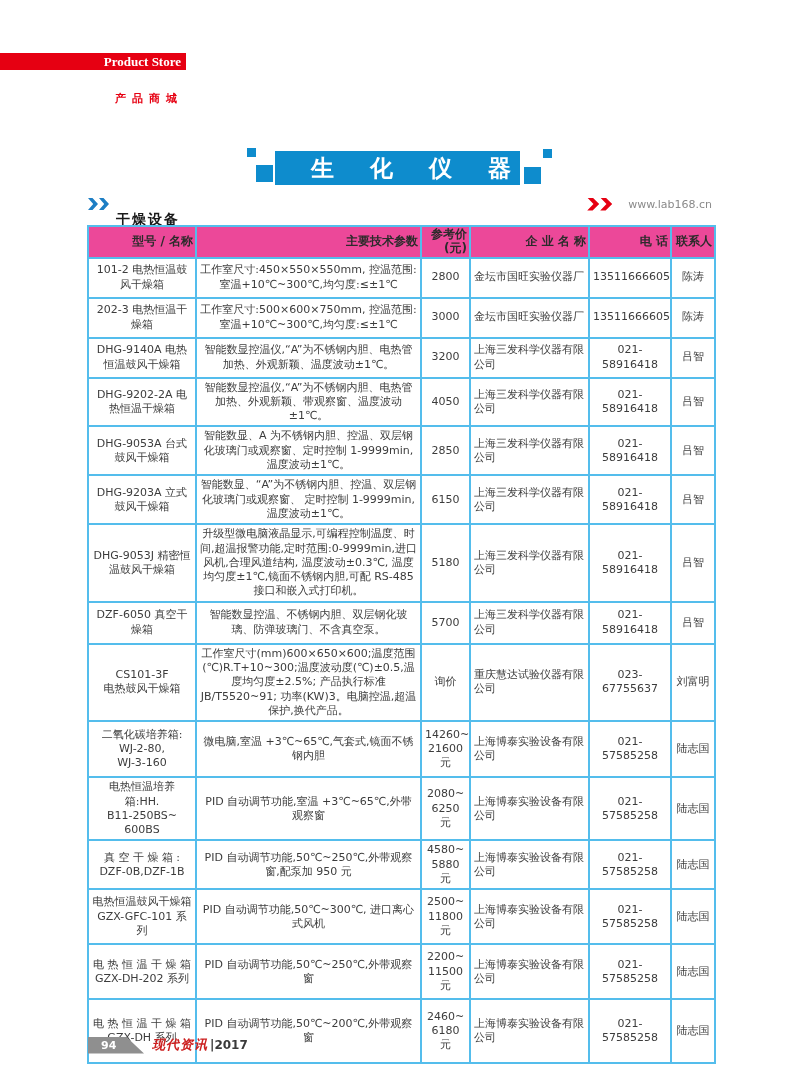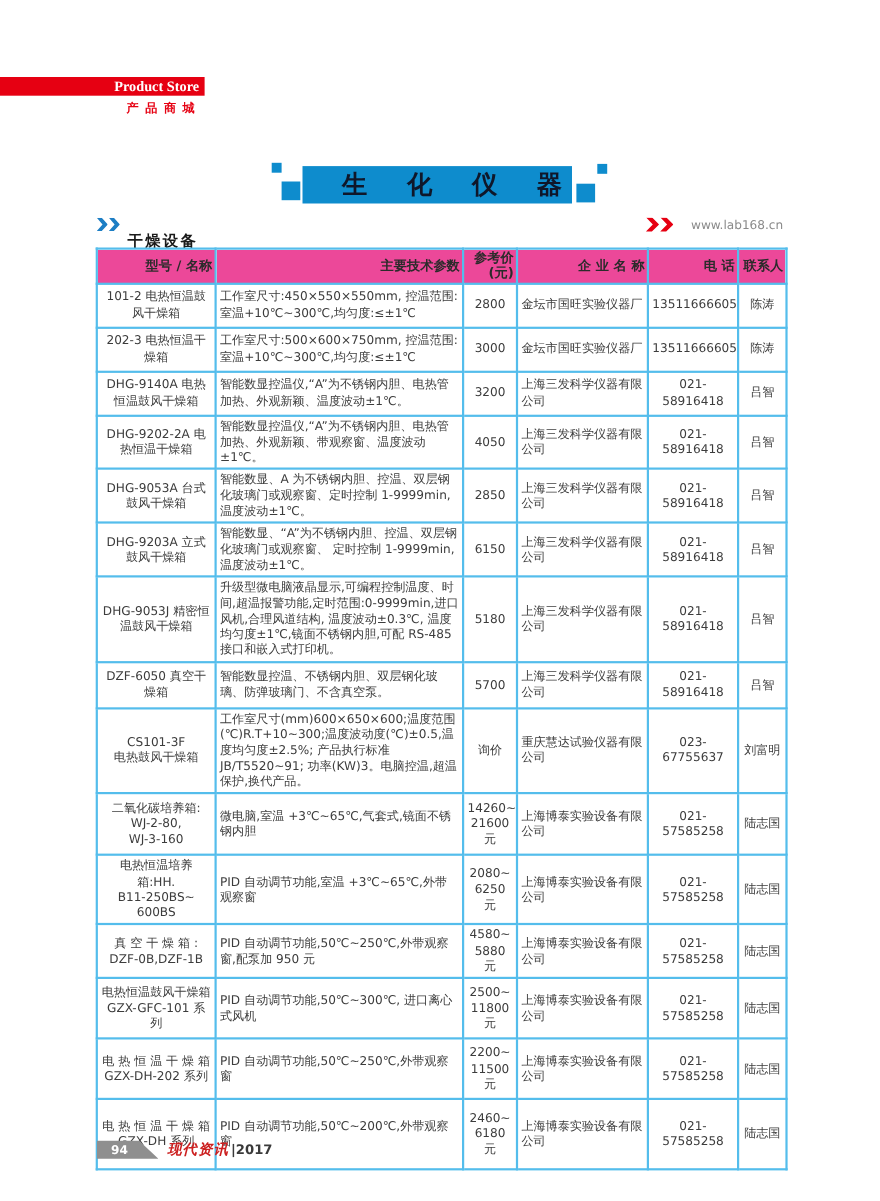--- a/index.html
+++ b/index.html
@@ -1,35 +1,35 @@
 <!DOCTYPE html>
 <html><head>
 <meta charset="utf-8">
 <style>
   html,body{margin:0;padding:0;background:#ffffff;}
   body{width:800px;height:1092px;position:relative;overflow:hidden;
        font-family:"DejaVu Sans","Liberation Sans",sans-serif;}
   .page{position:absolute;inset:0;background:#fff;}
 
   
-  .red-banner{position:absolute;top:70px;left:0;width:186px;height:17px;background:#e60012;}
+  .red-banner{position:absolute;top:53px;left:0;width:186px;height:17px;background:#e60012;}
   .red-banner .en{display:block;height:17px;line-height:17px;text-align:right;padding-right:5px;
       color:#fff;font-family:"Liberation Serif","DejaVu Serif",serif;font-weight:bold;font-size:13px;}
   .cn-label{position:absolute;top:91px;left:0;width:183px;text-align:right;color:#e60012;
       font-size:11px;font-weight:bold;letter-spacing:6px;}
 
   
   .banner-wrap{position:absolute;top:145px;left:243px;width:312px;height:48px;}
   .sq{position:absolute;background:#0e8ccd;}
   .sq-sl{left:4px;top:3px;width:9px;height:9px;}
   .sq-ml{left:13px;top:20px;width:17px;height:17px;}
   .sq-mr{left:281px;top:22px;width:17px;height:17px;}
   .sq-sr{left:300px;top:4px;width:9px;height:9px;}
   .banner-bar{position:absolute;left:32px;top:6px;width:245px;height:34px;background:#0e8ccd;
-      color:#0f172a;font-weight:bold;font-size:23px;line-height:34px;text-align:center;
+      color:#ffffff;font-weight:bold;font-size:23px;line-height:34px;text-align:center;
       letter-spacing:36px;text-indent:36px;white-space:nowrap;}
 
   
   .section-row{position:absolute;top:194px;left:88px;width:624px;height:20px;
       display:flex;justify-content:space-between;align-items:center;}
   .sec-left,.sec-right{display:flex;align-items:center;}
   .chev{display:inline-block;width:10px;height:12px;margin-right:1px;
       clip-path:polygon(0 0,45% 0,100% 50%,45% 100%,0 100%,52% 50%);}
   .chev.blue{background:#1d7ec4;}
   .chev.red{background:#e60012;width:12px;height:13px;}
@@ -38,21 +38,21 @@
 
   
   table.prod{position:absolute;top:225px;left:87px;width:627px;border-collapse:collapse;table-layout:fixed;}
   table.prod th,table.prod td{border:2px solid #54bdec;overflow:hidden;}
   table.prod th{background:#ec4899;color:#2b2b2b;font-size:12px;font-weight:bold;
       text-align:right;vertical-align:middle;padding:1px 2px;line-height:1.15;}
   th.h-price{white-space:pre-line;}
   table.prod td{background:#fff;color:#3c3c3c;font-size:11px;line-height:1.3;
       padding:2px 3px;vertical-align:middle;}
   td.c-model{text-align:center;white-space:pre-line;}
-  td.c-params{text-align:left;}
+  td.c-params{text-align:center;}
   td.c-price{text-align:center;white-space:pre-line;}
   td.c-company{text-align:left;}
   td.c-phone{text-align:center;letter-spacing:0;}
   td.c-contact{text-align:center;}
 
   
   .footer{position:absolute;top:1036px;left:88px;display:flex;align-items:center;height:18px;}
   .page-badge{width:56px;height:17px;background:#8f8f8f;
       clip-path:polygon(0 0,38px 0,56px 17px,0 17px);
       color:#fff;font-size:11px;font-weight:bold;line-height:17px;text-indent:13px;}

